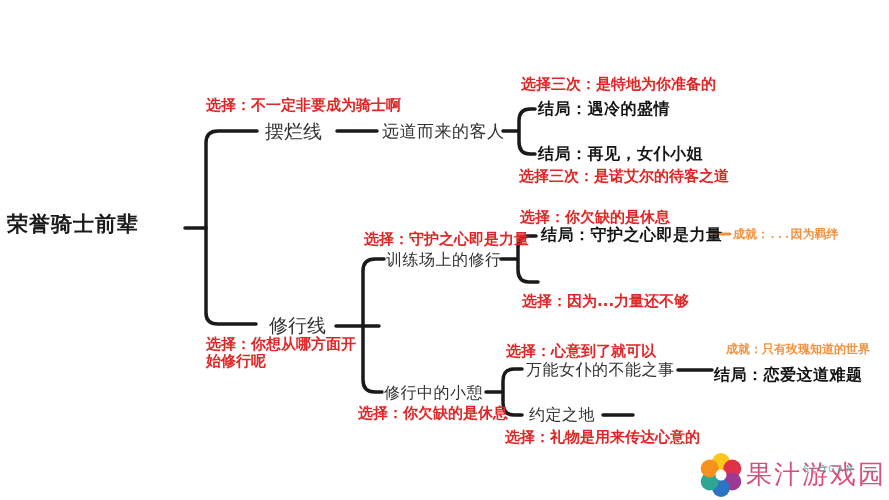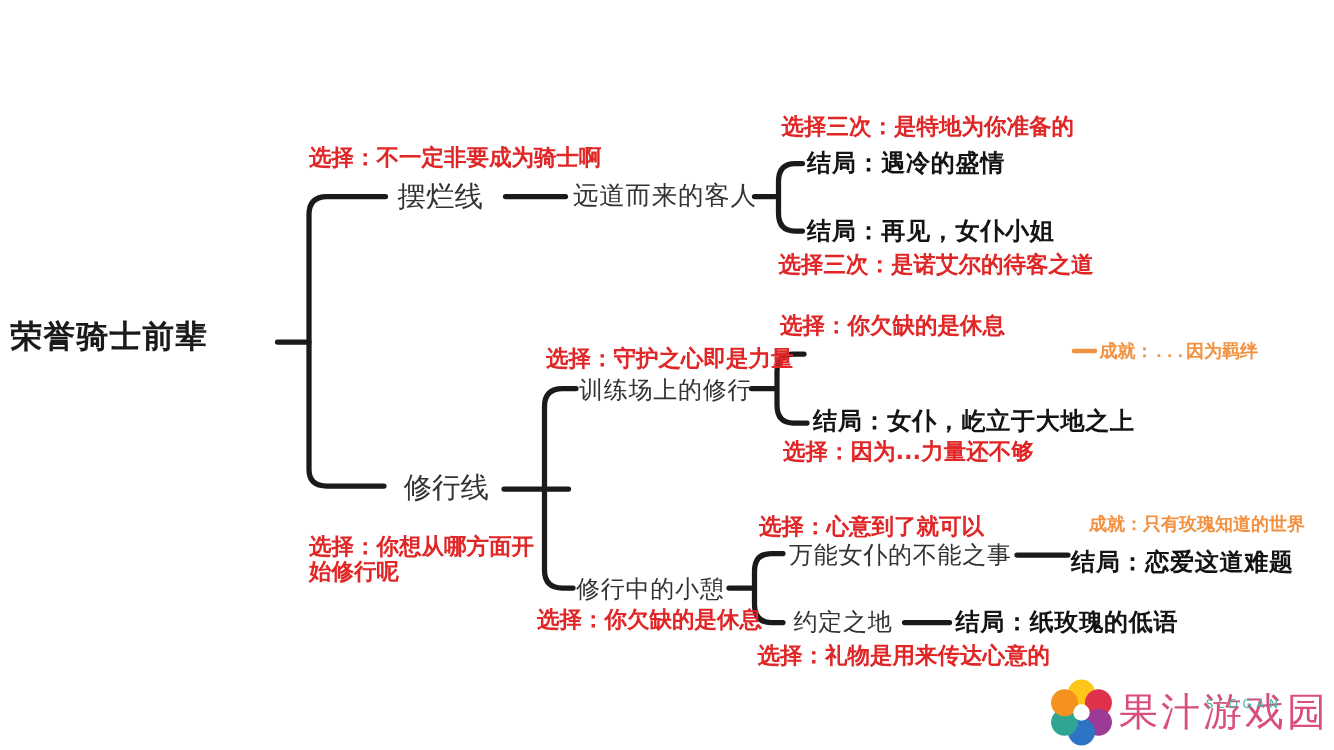--- a/index.html
+++ b/index.html
@@ -53,39 +53,38 @@
 
   <span class="t choice" style="left:206px;top:96px">选择：不一定非要成为骑士啊</span>
   <span class="t line-node" style="left:265px;top:120px">摆烂线</span>
   <span class="t quest-node lg" style="left:382px;top:121px">远道而来的客人</span>
   <span class="t choice" style="left:521px;top:75px">选择三次：是特地为你准备的</span>
   <span class="t ending" style="left:538px;top:99px">结局：遇冷的盛情</span>
   <span class="t ending" style="left:538px;top:144px">结局：再见，女仆小姐</span>
   <span class="t choice" style="left:519px;top:167px">选择三次：是诺艾尔的待客之道</span>
 
   <span class="t line-node" style="left:269px;top:314px">修行线</span>
-  <span class="t choice wrap2" style="left:206px;top:356px">选择：你想从哪方面开始修行呢</span>
+  <span class="t choice wrap2" style="left:206px;top:336px">选择：你想从哪方面开始修行呢</span>
 
   <span class="t choice" style="left:364px;top:230px">选择：守护之心即是力量</span>
   <span class="t quest-node" style="left:386px;top:250px">训练场上的修行</span>
   <span class="t choice" style="left:520px;top:208px">选择：你欠缺的是休息</span>
+  <span class="t ending" style="left:541px;top:225px">结局：守护之心即是力量</span>
   <span class="t ach" style="left:733px;top:228px">成就：...因为羁绊</span>
-  <span class="t ending" style="left:542px;top:271px">结局：女仆，屹立于大地之上</span>
   <span class="t choice" style="left:522px;top:292px">选择：因为...力量还不够</span>
 
   <span class="t quest-node" style="left:384px;top:383px">修行中的小憩</span>
   <span class="t choice" style="left:358px;top:404px">选择：你欠缺的是休息</span>
 
   <span class="t choice" style="left:506px;top:342px">选择：心意到了就可以</span>
   <span class="t ach" style="left:726px;top:343px">成就：只有玫瑰知道的世界</span>
   <span class="t quest-node" style="left:526px;top:360px">万能女仆的不能之事</span>
   <span class="t ending" style="left:714px;top:365px">结局：恋爱这道难题</span>
 
   <span class="t quest-node" style="left:529px;top:405px">约定之地</span>
-  <span class="t ending" style="left:637px;top:405px">结局：纸玫瑰的低语</span>
   <span class="t choice" style="left:505px;top:428px">选择：礼物是用来传达心意的</span>
 
   <svg width="46" height="46" viewBox="0 0 46 46" style="position:absolute;left:698px;top:452px">
     <circle cx="23" cy="10" r="9" fill="#FFC61A"></circle>
     <circle cx="34.3" cy="16.5" r="9" fill="#E0314B"></circle>
     <circle cx="34.3" cy="29.5" r="9" fill="#9B3B96"></circle>
     <circle cx="23" cy="36" r="9" fill="#2D74C4"></circle>
     <circle cx="11.7" cy="29.5" r="9" fill="#2FA693"></circle>
     <circle cx="11.7" cy="16.5" r="9" fill="#F5911E"></circle>
     <circle cx="23" cy="23" r="5.5" fill="#ffffff"></circle>

